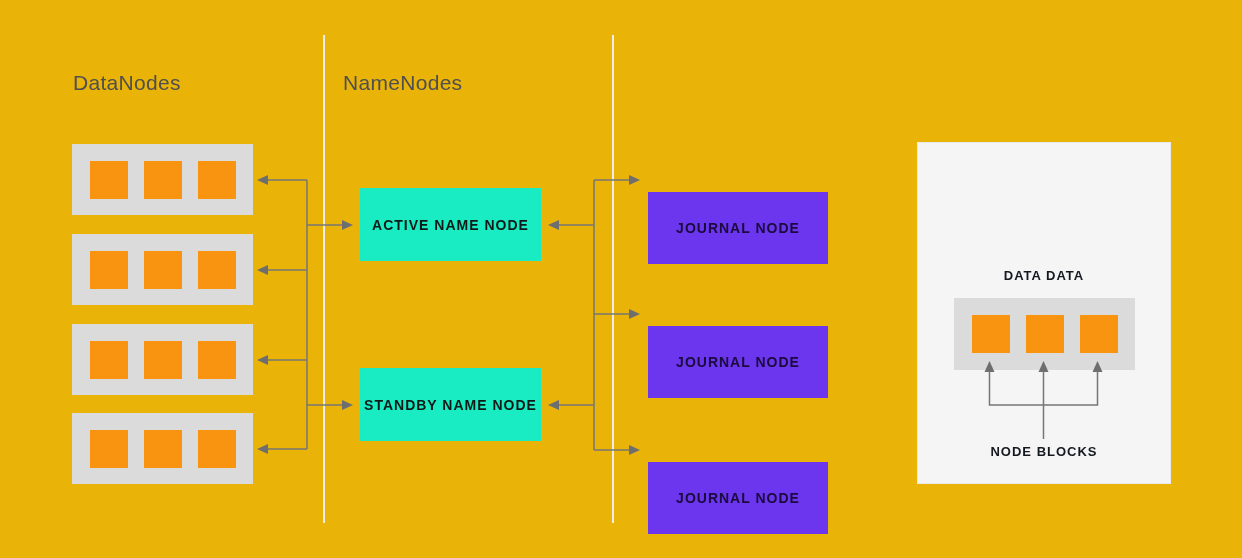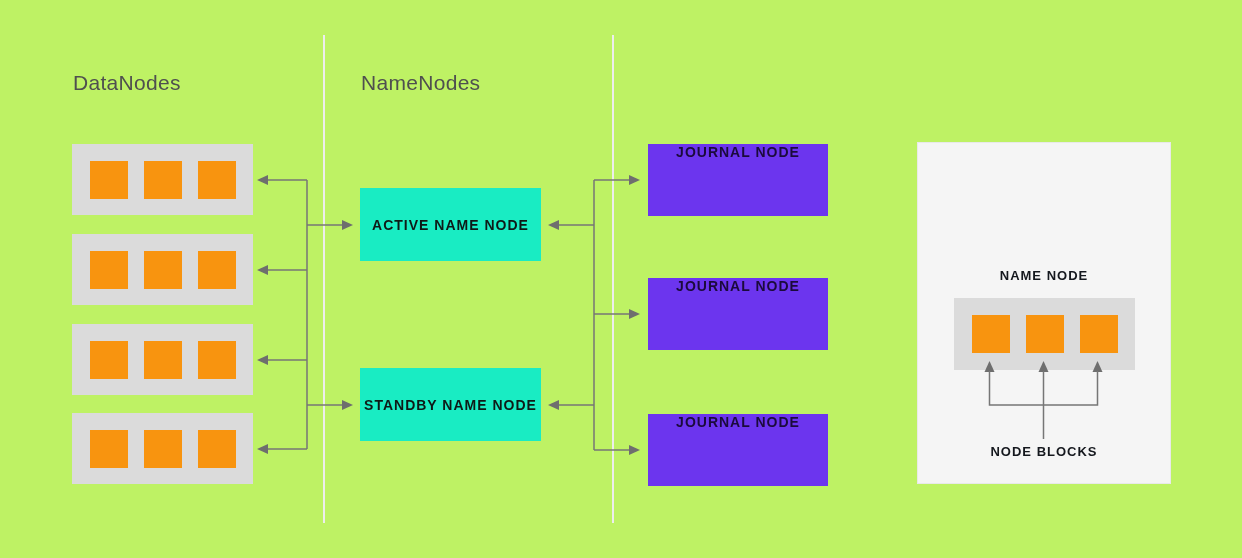--- a/index.html
+++ b/index.html
@@ -1,29 +1,29 @@
 <!DOCTYPE html>
 <html style="--orange-block: #F8940F; --node-gray: #DBDBDB; --teal-namenode: #19ECC3; --purple-journal: #6C35EE; --arrow-gray: #6E6E6E; --header-text: #4F4F4F; --legend-bg: #F5F5F5; --legend-border: #E9E9E9; --divider: #EDEDED;"><head>
 <meta charset="utf-8">
 <style>
   html,body { margin:0; padding:0; background:#ffffff; }
   .canvas {
-    position:relative; width:1242px; height:558px; background:#bef264;
+    position:relative; width:1242px; height:558px; background:#eab308;
     font-family:"Liberation Sans", sans-serif; overflow:hidden;
   }
   .divider { position:absolute; top:35px; width:2px; height:488px; background:var(--divider,#EDEDED); }
   .divider-1 { left:323px; }
   .divider-2 { left:612px; }
 
   .col-header {
     position:absolute; margin:0; font-size:21px; font-weight:normal;
     color:var(--header-text,#4F4F4F); letter-spacing:0.3px; white-space:nowrap;
   }
   .hdr-data    { left:73px;  top:71px; }
-  .hdr-name    { left:361px; top:71px; }
+  .hdr-name    { left:343px; top:71px; }
   .hdr-journal { left:648px; top:71px; }
 
   .datanode-box {
     position:absolute; left:72px; width:181px; height:71px;
     background:var(--node-gray,#DBDBDB);
     display:flex; align-items:center; justify-content:center; gap:16px;
   }
   .dn-1 { top:144px; } .dn-2 { top:234px; } .dn-3 { top:324px; } .dn-4 { top:413px; }
   .block { width:38px; height:38px; background:var(--orange-block,#F8940F); }
 
@@ -34,21 +34,21 @@
   }
   .nn-active  { top:188px; } .nn-standby { top:368px; }
   .node-label {
     font-weight:bold; font-size:14px; letter-spacing:1px;
     color:#0e1a17; white-space:nowrap;
   }
 
   .journal {
     position:absolute; left:648px; width:180px; height:72px;
     background:var(--purple-journal,#6C35EE);
-    display:flex; align-items:flex-start; justify-content:center;
+    display:flex; align-items:center; justify-content:center;margin-top:48px;
   }
   .jn-1 { top:144px; } .jn-2 { top:278px; } .jn-3 { top:414px; }
   .journal .node-label { color:#1B0A3C; }
 
   .arrow-overlay { position:absolute; left:0; top:0; width:1242px; height:558px; pointer-events:none; }
   .arrow-overlay path { stroke:#767676; stroke-width:1.5; fill:none; }
   .arrow-overlay polygon { fill:var(--arrow-gray,#6E6E6E); }
 
   .legend {
     position:absolute; left:918px; top:143px; width:252px; height:340px;
@@ -148,21 +148,21 @@
       <path d="M594 450 H629"></path>
         <polygon points="640,450 629,445 629,455"></polygon>
       <path d="M594 225 H559"></path>
         <polygon points="548,225 559,220 559,230"></polygon>
       <path d="M594 405 H559"></path>
         <polygon points="548,405 559,400 559,410"></polygon>
     </g>
   </svg>
 
   <div class="legend">
-    <div class="legend-datanode-label">NAME NODE</div>
+    <div class="legend-datanode-label">DATA DATA</div>
     <div class="legend-node">
       <span class="block"></span>
       <span class="block"></span>
       <span class="block"></span>
     </div>
     <svg class="legend-svg" viewBox="0 0 252 340" aria-hidden="true">
       <polygon points="71.5,218 66.5,229 76.5,229"></polygon>
       <polygon points="125.5,218 120.5,229 130.5,229"></polygon>
       <polygon points="179.5,218 174.5,229 184.5,229"></polygon>
       <path d="M71.5 228 V262 H179.5 V228"></path>

